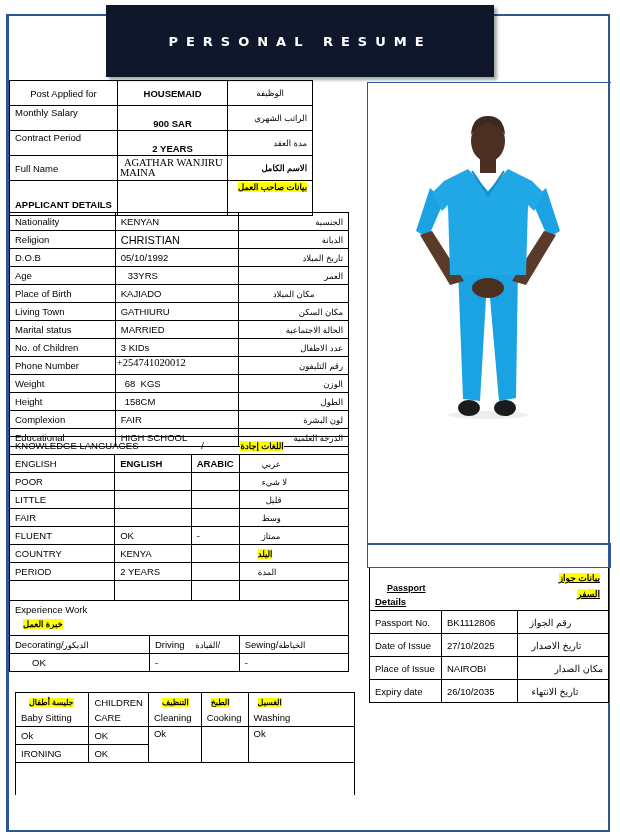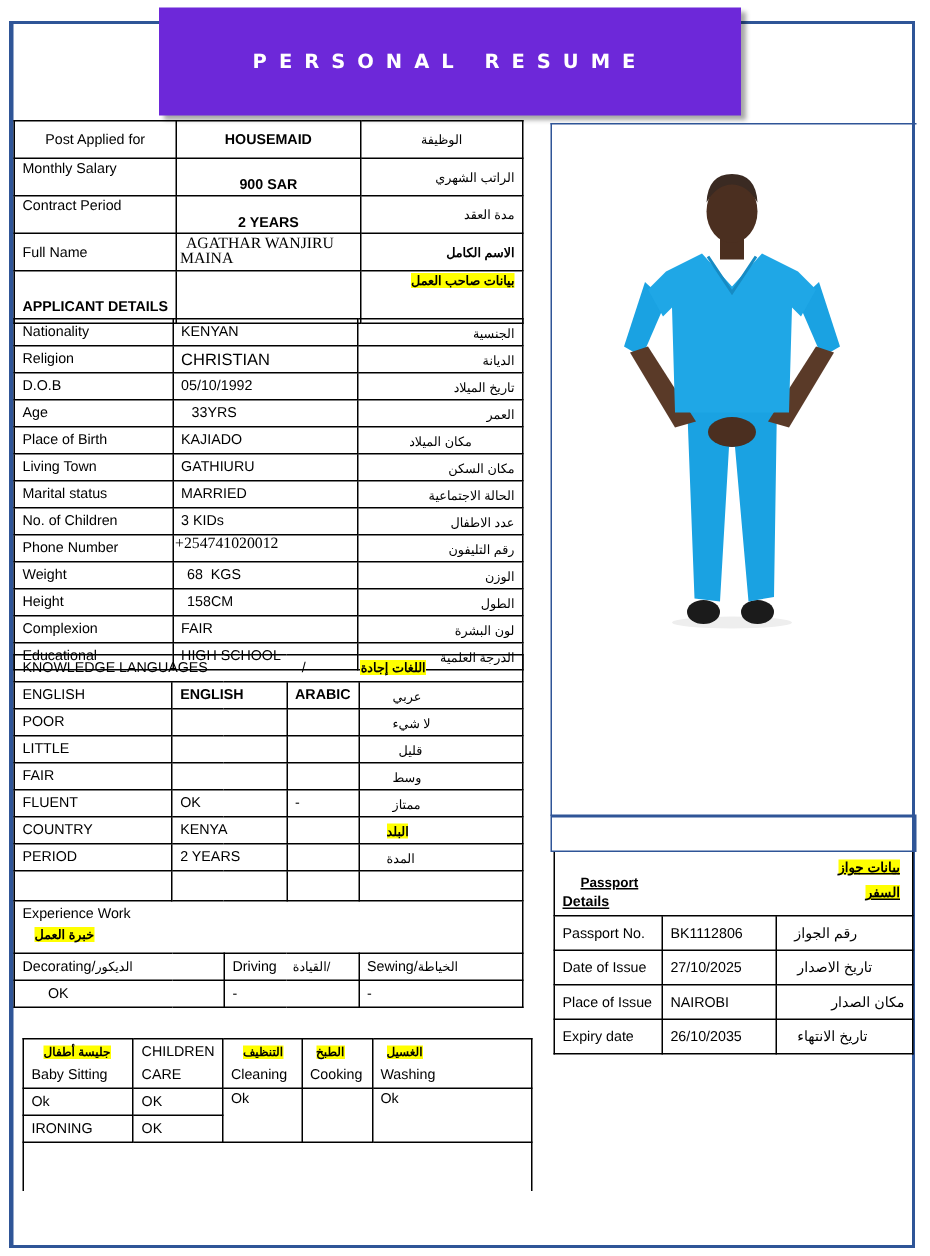--- a/index.html
+++ b/index.html
@@ -1,27 +1,27 @@
 <!DOCTYPE html>
 <html><head>
 <meta charset="utf-8">
 <style>
   html, body { margin:0; padding:0; background:#ffffff; }
   body { width:620px; height:837px; position:relative; overflow:hidden; font-family:"Liberation Sans", sans-serif; color:#000; }
   .page-frame { position:absolute; left:6px; top:14px; width:604px; height:818px; border:2px solid #2f5597; border-left-width:3px; box-sizing:border-box; }
-  .banner { position:absolute; left:106px; top:5px; width:388px; height:72px; background:#6d28d9; box-shadow:3px 3px 3px rgba(0,0,0,0.35); display:flex; align-items:center; justify-content:center; }
+  .banner { position:absolute; left:106px; top:5px; width:388px; height:72px; background:#0f172a; box-shadow:3px 3px 3px rgba(0,0,0,0.35); display:flex; align-items:center; justify-content:center; }
   .banner-title { color:#ffffff; font-family:"DejaVu Sans", sans-serif; font-weight:bold; font-size:13px; letter-spacing:8px; }
   table { border-collapse:collapse; position:absolute; font-size:9.5px; }
   td { border:1px solid #000; padding:1px 5px; vertical-align:middle; white-space:nowrap; overflow:hidden; }
   .ar { direction:rtl; text-align:right; font-size:8.5px; }
   .hl { background:#ffff00; font-weight:bold; }
   .bold { font-weight:bold; }
   .center { text-align:center; }
   .serif { font-family:"Liberation Serif", serif; font-size:10.5px; line-height:10px; }
-  .t1 { left:9px; top:80px; width:340px; }
+  .t1 { left:9px; top:80px; width:304px; }
   .t1 td { height:22px; }
   .t2 { left:9px; top:212px; width:340px; }
   .t2 td { height:15px; }
   .t3 { left:9px; top:436px; width:340px; }
   .t3 td { height:15px; }
   .photo-box { position:absolute; left:367px; top:82px; width:244px; height:462px; border:1px solid #2f5597; border-right:none; box-sizing:border-box; }
   .photo-box svg { position:absolute; left:0; top:0; }
   .spacer-box { position:absolute; left:367px; top:544px; width:244px; height:24px; border:1px solid #2f5597; border-top:1px solid #2f5597; box-sizing:border-box; }
   .pp { left:369px; top:568px; width:240px; }
   .pp td { height:20px; font-size:9.5px; }

